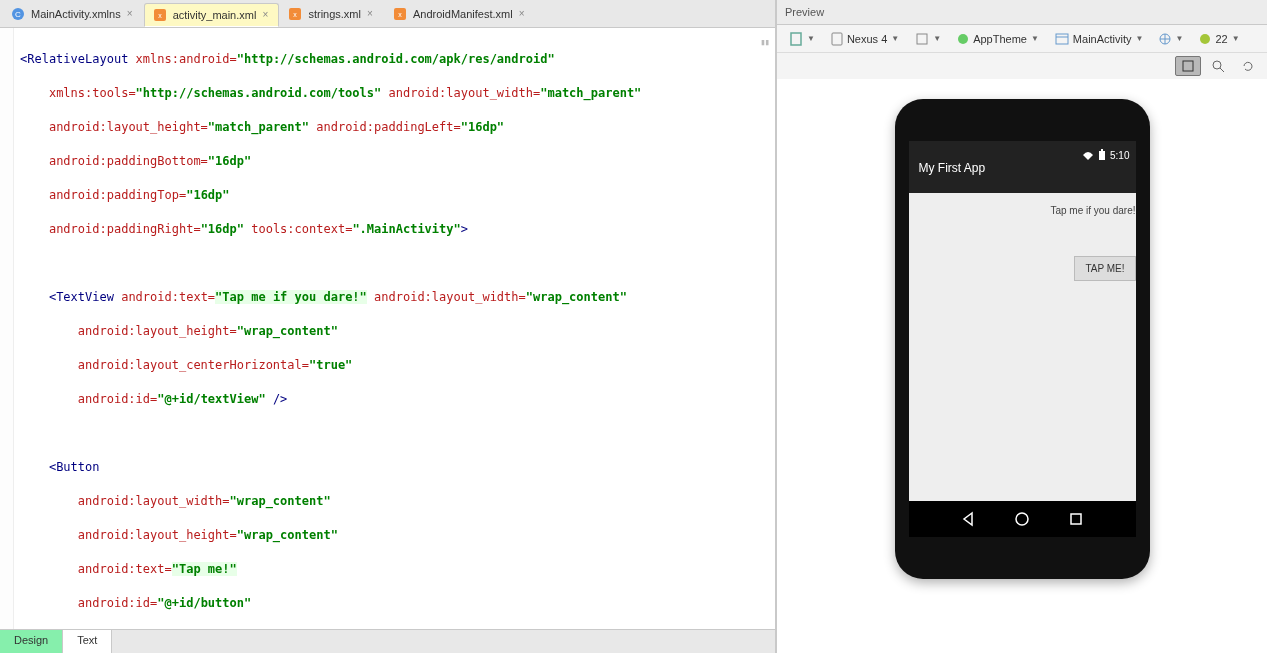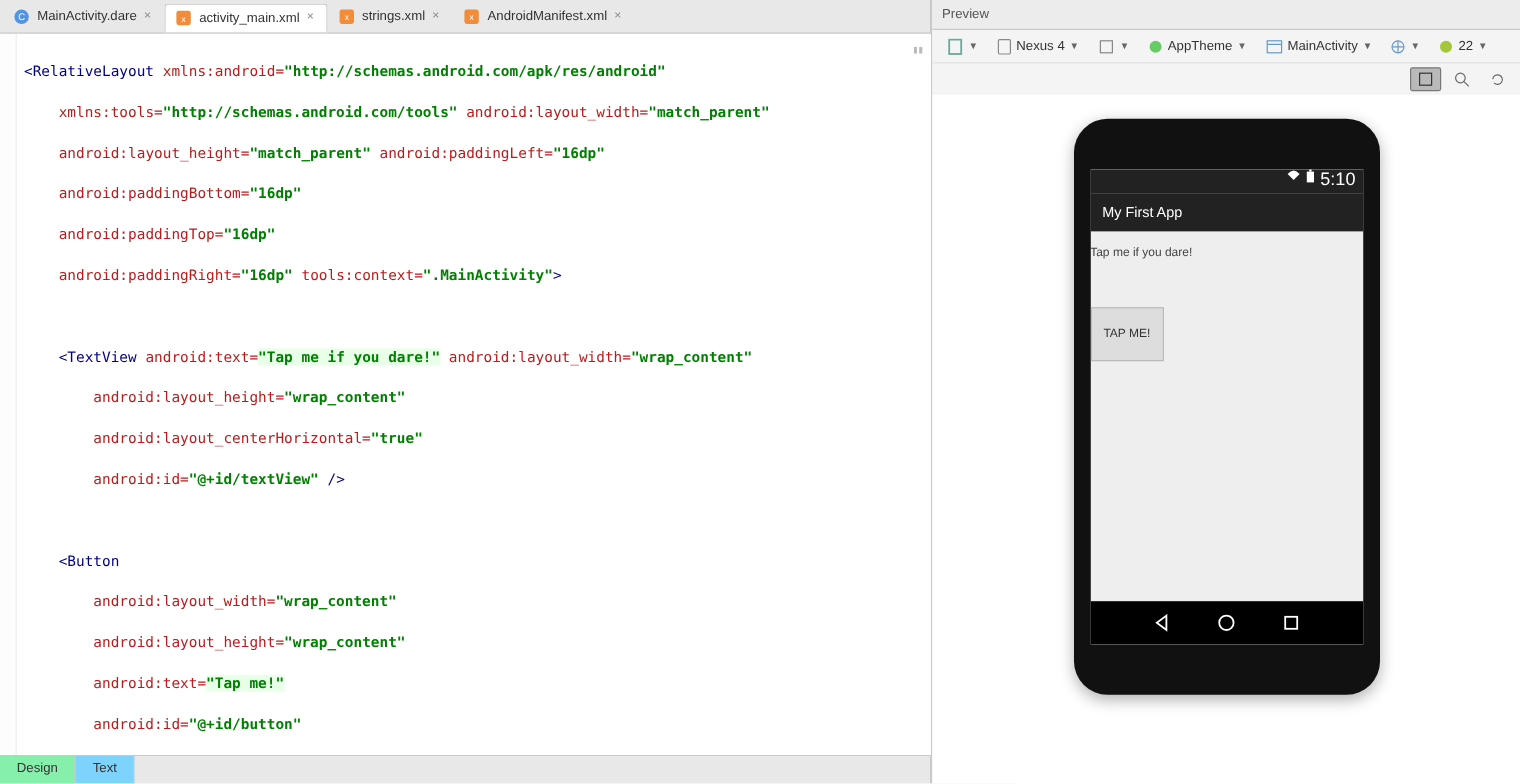--- a/index.html
+++ b/index.html
@@ -3,72 +3,72 @@
 <meta charset="utf-8">
 <style>
   *{box-sizing:border-box;margin:0;padding:0}
   body{font-family:"Segoe UI",Tahoma,sans-serif;font-size:12px;color:#333;background:#f0f0f0;width:1267px;height:653px;overflow:hidden}
   .root{display:flex;height:100%}
   .left-pane{flex:0 0 777px;display:flex;flex-direction:column;background:#fff;border-right:2px solid #c9c9c9}
   .right-pane{flex:1;display:flex;flex-direction:column;background:#f4f4f4}
   
   .tab-row{display:flex;align-items:center;height:28px;background:#e8e8e8;border-bottom:1px solid #c9c9c9;padding-left:2px;gap:0}
   .tab{display:flex;align-items:center;height:24px;padding:0 8px;gap:6px;background:#e8e8e8;border:1px solid transparent;border-top-left-radius:3px;border-top-right-radius:3px;cursor:pointer;font-size:11px;color:#333}
-  .tab.active{background:#ffffff;border-color:#c9c9c9;border-bottom-color:#fff;position:relative;top:1px}
+  .tab.active{background:#fef9c3;border-color:#c9c9c9;border-bottom-color:#fff;position:relative;top:1px}
   .tab .ficon{width:14px;height:14px;display:inline-flex;align-items:center;justify-content:center}
   .tab .close{width:8px;height:8px;color:#888;font-size:10px;line-height:8px}
   
   .editor{flex:1;overflow:auto;background:#fff;position:relative;font-family:Consolas,Monaco,monospace;font-size:12px;line-height:17px}
   .gutter{position:absolute;left:0;top:0;bottom:0;width:14px;background:#fdfdfd;border-right:1px solid #eee}
   .code{padding:6px 0 6px 20px;white-space:pre}
   .code div{min-height:17px}
   .tag{color:#000080}
   .attr{color:#b91c1c}
   .str{color:#008000;font-weight:bold}
   .strhl{color:#008000;font-weight:bold;background:#e8ffe8}
   .grip{position:absolute;right:6px;top:6px;font-size:9px;color:#bbb;letter-spacing:-1px}
   
   .bottom-tabs{display:flex;height:24px;background:#e8e8e8;border-top:1px solid #c9c9c9}
   .btab{padding:4px 14px;font-size:11px;cursor:pointer;border-right:1px solid #c9c9c9;background:#86efac}
-  .btab.active{background:#7dd3fc}
+  .btab.active{background:#ffffff}
   
   .preview-header{font-size:11px;padding:6px 8px;color:#555;border-bottom:1px solid #c9c9c9;background:#ececec}
   .preview-toolbar{display:flex;align-items:center;height:28px;background:#f4f4f4;border-bottom:1px solid #dcdcdc;padding:0 6px;gap:4px;font-size:11px}
   .tbtn{display:flex;align-items:center;gap:4px;padding:2px 5px;cursor:pointer;border:1px solid transparent;border-radius:2px}
   .dd-arrow{font-size:8px;color:#666}
   .preview-extra-toolbar{display:flex;justify-content:flex-end;align-items:center;height:26px;padding:0 6px;gap:4px;background:#f4f4f4}
   .preview-canvas{flex:1;background:#fff;display:flex;align-items:flex-start;justify-content:center;overflow:auto;padding-top:20px}
   
   .phone{width:255px;height:480px;background:#111;border-radius:28px;padding:42px 14px;box-shadow:0 4px 12px rgba(0,0,0,.3);position:relative}
   .phone-screen{width:100%;height:100%;background:#eee;display:flex;flex-direction:column;overflow:hidden}
-  .status-bar{height:20px;background:#222;color:#fff;display:flex;align-items:flex-start;justify-content:flex-end;padding:0 6px;font-size:15px;gap:4px}
-  .app-bar{height:32px;background:#222;color:#fff;display:flex;align-items:center;padding:0 10px;font-size:12px}
-  .app-content{flex:1;background:#eee;display:flex;flex-direction:column;align-items:flex-start;padding-top:12px;gap:40px}
+  .status-bar{height:20px;background:#222;color:#fff;display:flex;align-items:flex-end;justify-content:flex-end;padding:0 6px;font-size:10px;gap:4px}
+  .app-bar{height:32px;background:#222;color:#fff;display:flex;padding:0 10px;font-size:12px}
+  .app-content{flex:1;background:#eee;display:flex;flex-direction:column;align-items:flex-end;padding-top:12px;gap:40px}
   .app-tv{font-size:10px;color:#444}
-  .app-btn{background:#ddd;border:1px solid #bbb;padding:16px 10px;font-size:10px;color:#333;cursor:pointer}
+  .app-btn{background:#ddd;border:1px solid #bbb;padding:6px 10px;font-size:10px;color:#333;cursor:pointer}
   .nav-bar{height:36px;background:#000;display:flex;align-items:center;justify-content:center;gap:36px}
   .nav-btn{width:18px;height:18px;display:flex;align-items:center;justify-content:center}
   
   svg{display:block}
 </style>
 </head>
 <body>
 
 <div class="root">
 
   <div class="left-pane">
     <div class="tab-row">
       <div class="tab">
         <span class="ficon">
           <svg width="14" height="14">
               <circle cx="7" cy="7" r="6" fill="#5294e2"></circle>
               <text x="7" y="10" font-size="8" text-anchor="middle" fill="#fff">C</text>
             </svg>
         </span>
-        <span>MainActivity.dare</span>
+        <span>MainActivity.xmlns</span>
         <span class="close">×</span>
       </div>
       <div class="tab active">
         <span class="ficon">
           <svg width="14" height="14">
               <rect x="1" y="1" width="12" height="12" rx="2" fill="#f28c38"></rect>
               <text x="7" y="10" font-size="7" text-anchor="middle" fill="#fff">x</text>
             </svg>
         </span>
         <span>activity_main.xml</span>

